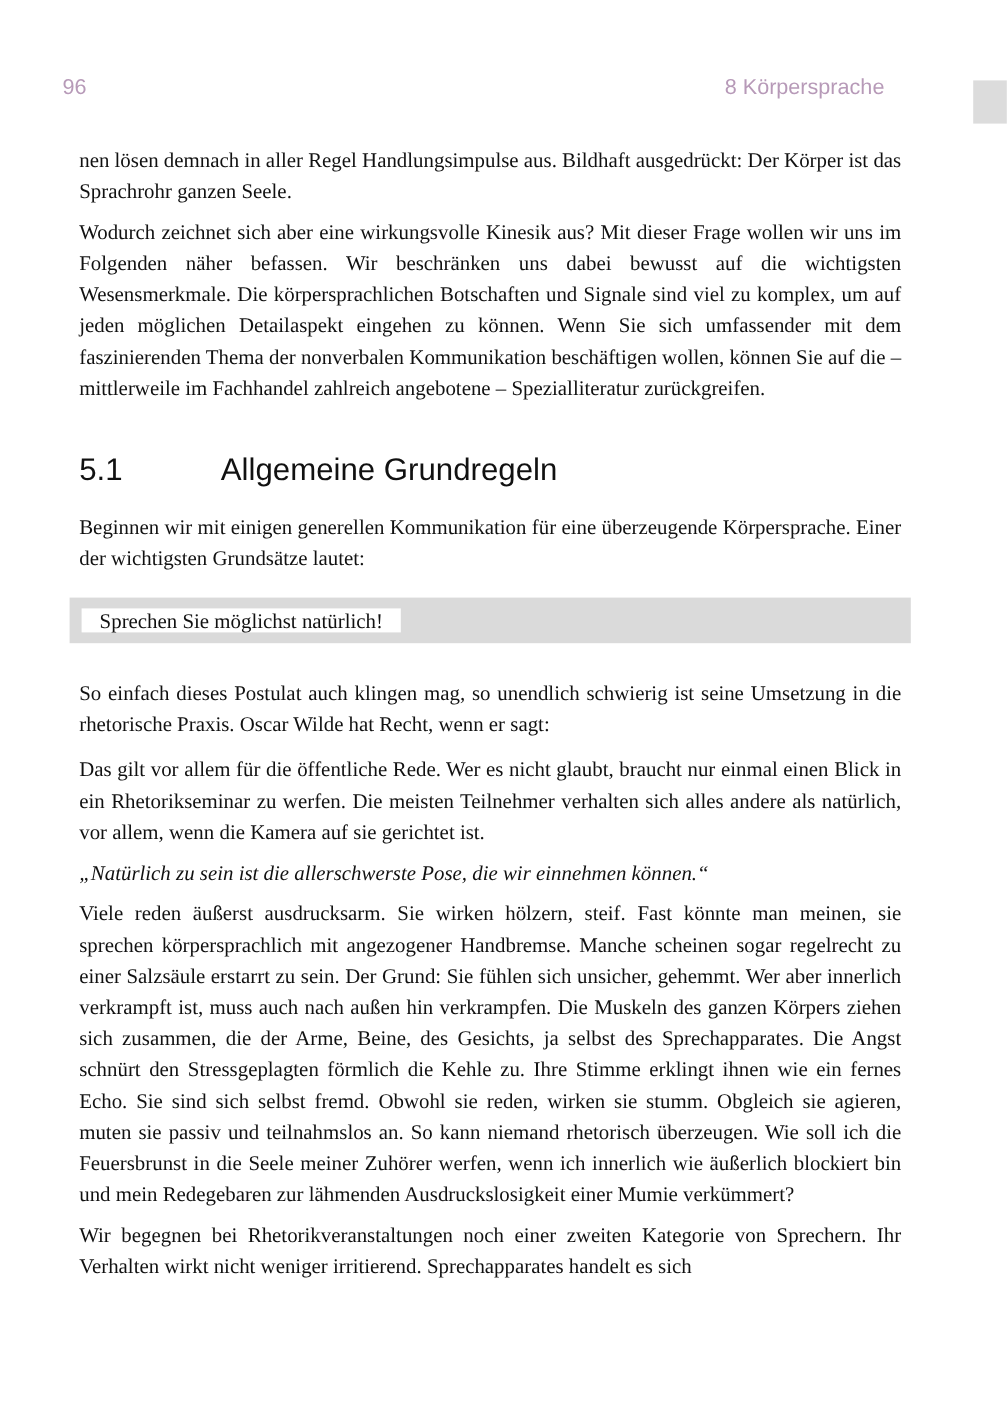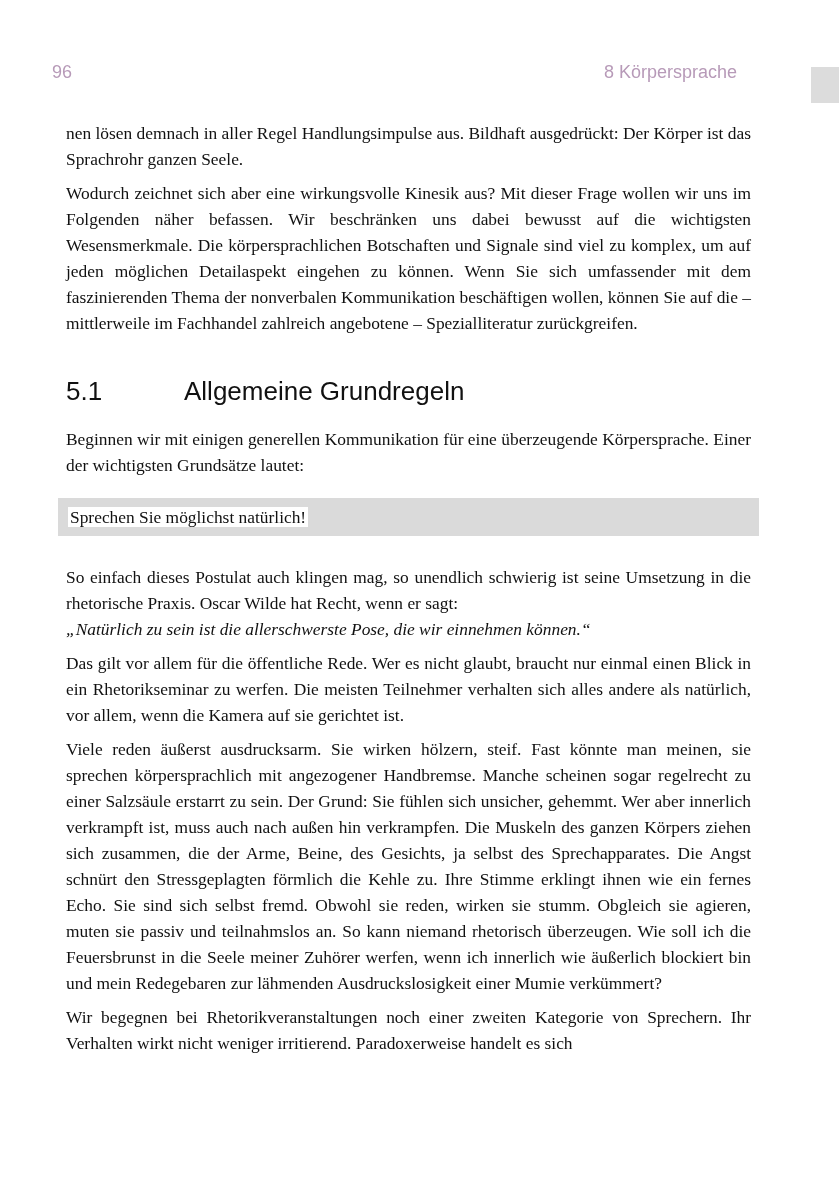--- a/index.html
+++ b/index.html
@@ -21,21 +21,21 @@
   .para { margin: 0 0 8px 0; text-align: justify; }
   .section-heading {
     font-family: "Liberation Sans", sans-serif; font-size: 26px; color: #111;
     margin: 42px 0 22px 0; display: flex; align-items: flex-end;
   }
   .section-number { width: 118px; }
   .callout-box {
     background: #dadada; margin: 20px -8px 28px -8px; padding: 6px 8px 6px 10px;
     height: 26px; line-height: 26px;
   }
-  .callout-text { background: #fff; padding: 0 2px; }
+  .callout-text { background: #fff; padding: 0 15px; }
   .quote { font-style: italic; }
 </style>
 </head>
 <body>
 
 <div class="page-header">
   <span class="page-number">96</span>
   <span class="running-title">8 Körpersprache</span>
 </div>
 <div class="thumb-tab"></div>
@@ -48,21 +48,21 @@
     <span class="section-number">5.1</span>
     <span class="section-title">Allgemeine Grundregeln</span>
   </div>
 
   <p class="para">Beginnen wir mit einigen generellen Kommunikation für eine überzeugende Körpersprache. Einer der wichtigsten Grundsätze lautet:</p>
 
   <div class="callout-box">
     <span class="callout-text">Sprechen Sie möglichst natürlich!</span>
   </div>
 
-  <p class="para" style="margin-bottom:0;">
+  <p class="para" style="margin-bottom:12px;">
     <span>So einfach dieses Postulat auch klingen mag, so unendlich schwierig ist seine Umsetzung in die rhetorische Praxis. Oscar Wilde hat Recht, wenn er sagt:</span>
   </p>
+  <p class="para">Das gilt vor allem für die öffentliche Rede. Wer es nicht glaubt, braucht nur einmal einen Blick in ein Rhetorikseminar zu werfen. Die meisten Teilnehmer verhalten sich alles andere als natürlich, vor allem, wenn die Kamera auf sie gerichtet ist.</p>
+
   <p class="para quote">„Natürlich zu sein ist die allerschwerste Pose, die wir einnehmen können.“</p>
-
-  <p class="para">Das gilt vor allem für die öffentliche Rede. Wer es nicht glaubt, braucht nur einmal einen Blick in ein Rhetorikseminar zu werfen. Die meisten Teilnehmer verhalten sich alles andere als natürlich, vor allem, wenn die Kamera auf sie gerichtet ist.</p>
   <p class="para">Viele reden äußerst ausdrucksarm. Sie wirken hölzern, steif. Fast könnte man meinen, sie sprechen körpersprachlich mit angezogener Handbremse. Manche scheinen sogar regelrecht zu einer Salzsäule erstarrt zu sein. Der Grund: Sie fühlen sich unsicher, gehemmt. Wer aber innerlich verkrampft ist, muss auch nach außen hin verkrampfen. Die Muskeln des ganzen Körpers ziehen sich zusammen, die der Arme, Beine, des Gesichts, ja selbst des Sprechapparates. Die Angst schnürt den Stressgeplagten förmlich die Kehle zu. Ihre Stimme erklingt ihnen wie ein fernes Echo. Sie sind sich selbst fremd. Obwohl sie reden, wirken sie stumm. Obgleich sie agieren, muten sie passiv und teilnahmslos an. So kann niemand rhetorisch überzeugen. Wie soll ich die Feuersbrunst in die Seele meiner Zuhörer werfen, wenn ich innerlich wie äußerlich blockiert bin und mein Redegebaren zur lähmenden Ausdruckslosigkeit einer Mumie verkümmert?</p>
-  <p class="para">Wir begegnen bei Rhetorikveranstaltungen noch einer zweiten Kategorie von Sprechern. Ihr Verhalten wirkt nicht weniger irritierend. Paradoxerweise handelt es sich</p>
+  <p class="para">Wir begegnen bei Rhetorikveranstaltungen noch einer zweiten Kategorie von Sprechern. Ihr Verhalten wirkt nicht weniger irritierend. Sprechapparates handelt es sich</p>
 </div>
 
 </body></html>

